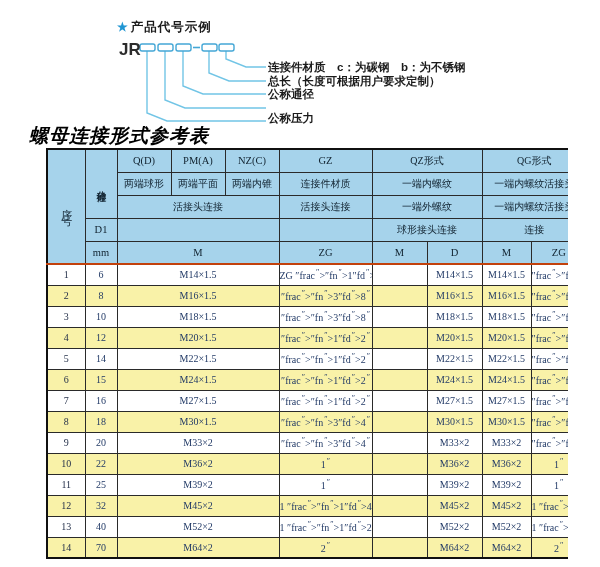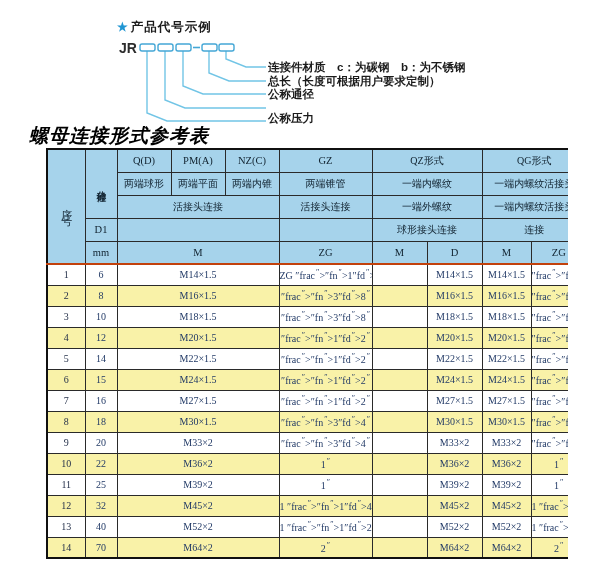--- a/index.html
+++ b/index.html
@@ -4,21 +4,21 @@
 <style>
   html,body{margin:0;padding:0;background:#ffffff;}
   .page{position:relative;width:568px;height:567px;background:#fff;overflow:hidden;
         font-family:"Liberation Sans",sans-serif;}
 
   
   .dg-svg{position:absolute;left:0;top:0;}
   .dg-heading{position:absolute;left:117px;top:19px;font-size:12.5px;font-weight:bold;color:#1b1b1b;
               letter-spacing:1px;white-space:nowrap;}
   .dg-heading .star{color:#2196d3;margin-right:2px;font-size:12px;}
-  .dg-jr{position:absolute;left:119px;top:40px;font-size:14px;font-weight:bold;color:#2c2c2c;
+  .dg-jr{position:absolute;left:119px;top:40px;font-size:17px;font-weight:bold;color:#2c2c2c;
          font-family:"Liberation Sans",sans-serif;}
   .dg-label{position:absolute;left:268px;font-size:11.5px;font-weight:bold;color:#1b1b1b;
             white-space:nowrap;line-height:13px;}
 
   
   .title{position:absolute;left:29px;top:123px;margin:0;font-size:19px;font-weight:bold;
          font-style:italic;color:#000;font-family:Liberation Mono, monospace;letter-spacing:1px;}
 
   
   table.ref{position:absolute;left:46px;top:148px;width:540px;border-collapse:collapse;
@@ -94,21 +94,21 @@
         <th class="lat">PM(A)</th>
         <th class="lat">NZ(C)</th>
         <th class="lat">GZ</th>
         <th colspan="2">QZ形式</th>
         <th colspan="2">QG形式</th>
       </tr>
       <tr>
         <th>两端球形</th>
         <th>两端平面</th>
         <th>两端内锥</th>
-        <th>两端锥管</th>
+        <th>连接件材质</th>
         <th colspan="2">一端内螺纹</th>
         <th colspan="2">一端内螺纹活接头</th>
       </tr>
       <tr>
         <th colspan="3">活接头连接</th>
         <th>活接头连接</th>
         <th colspan="2">一端外螺纹</th>
         <th colspan="2">一端内螺纹活接头</th>
       </tr>
       <tr>

